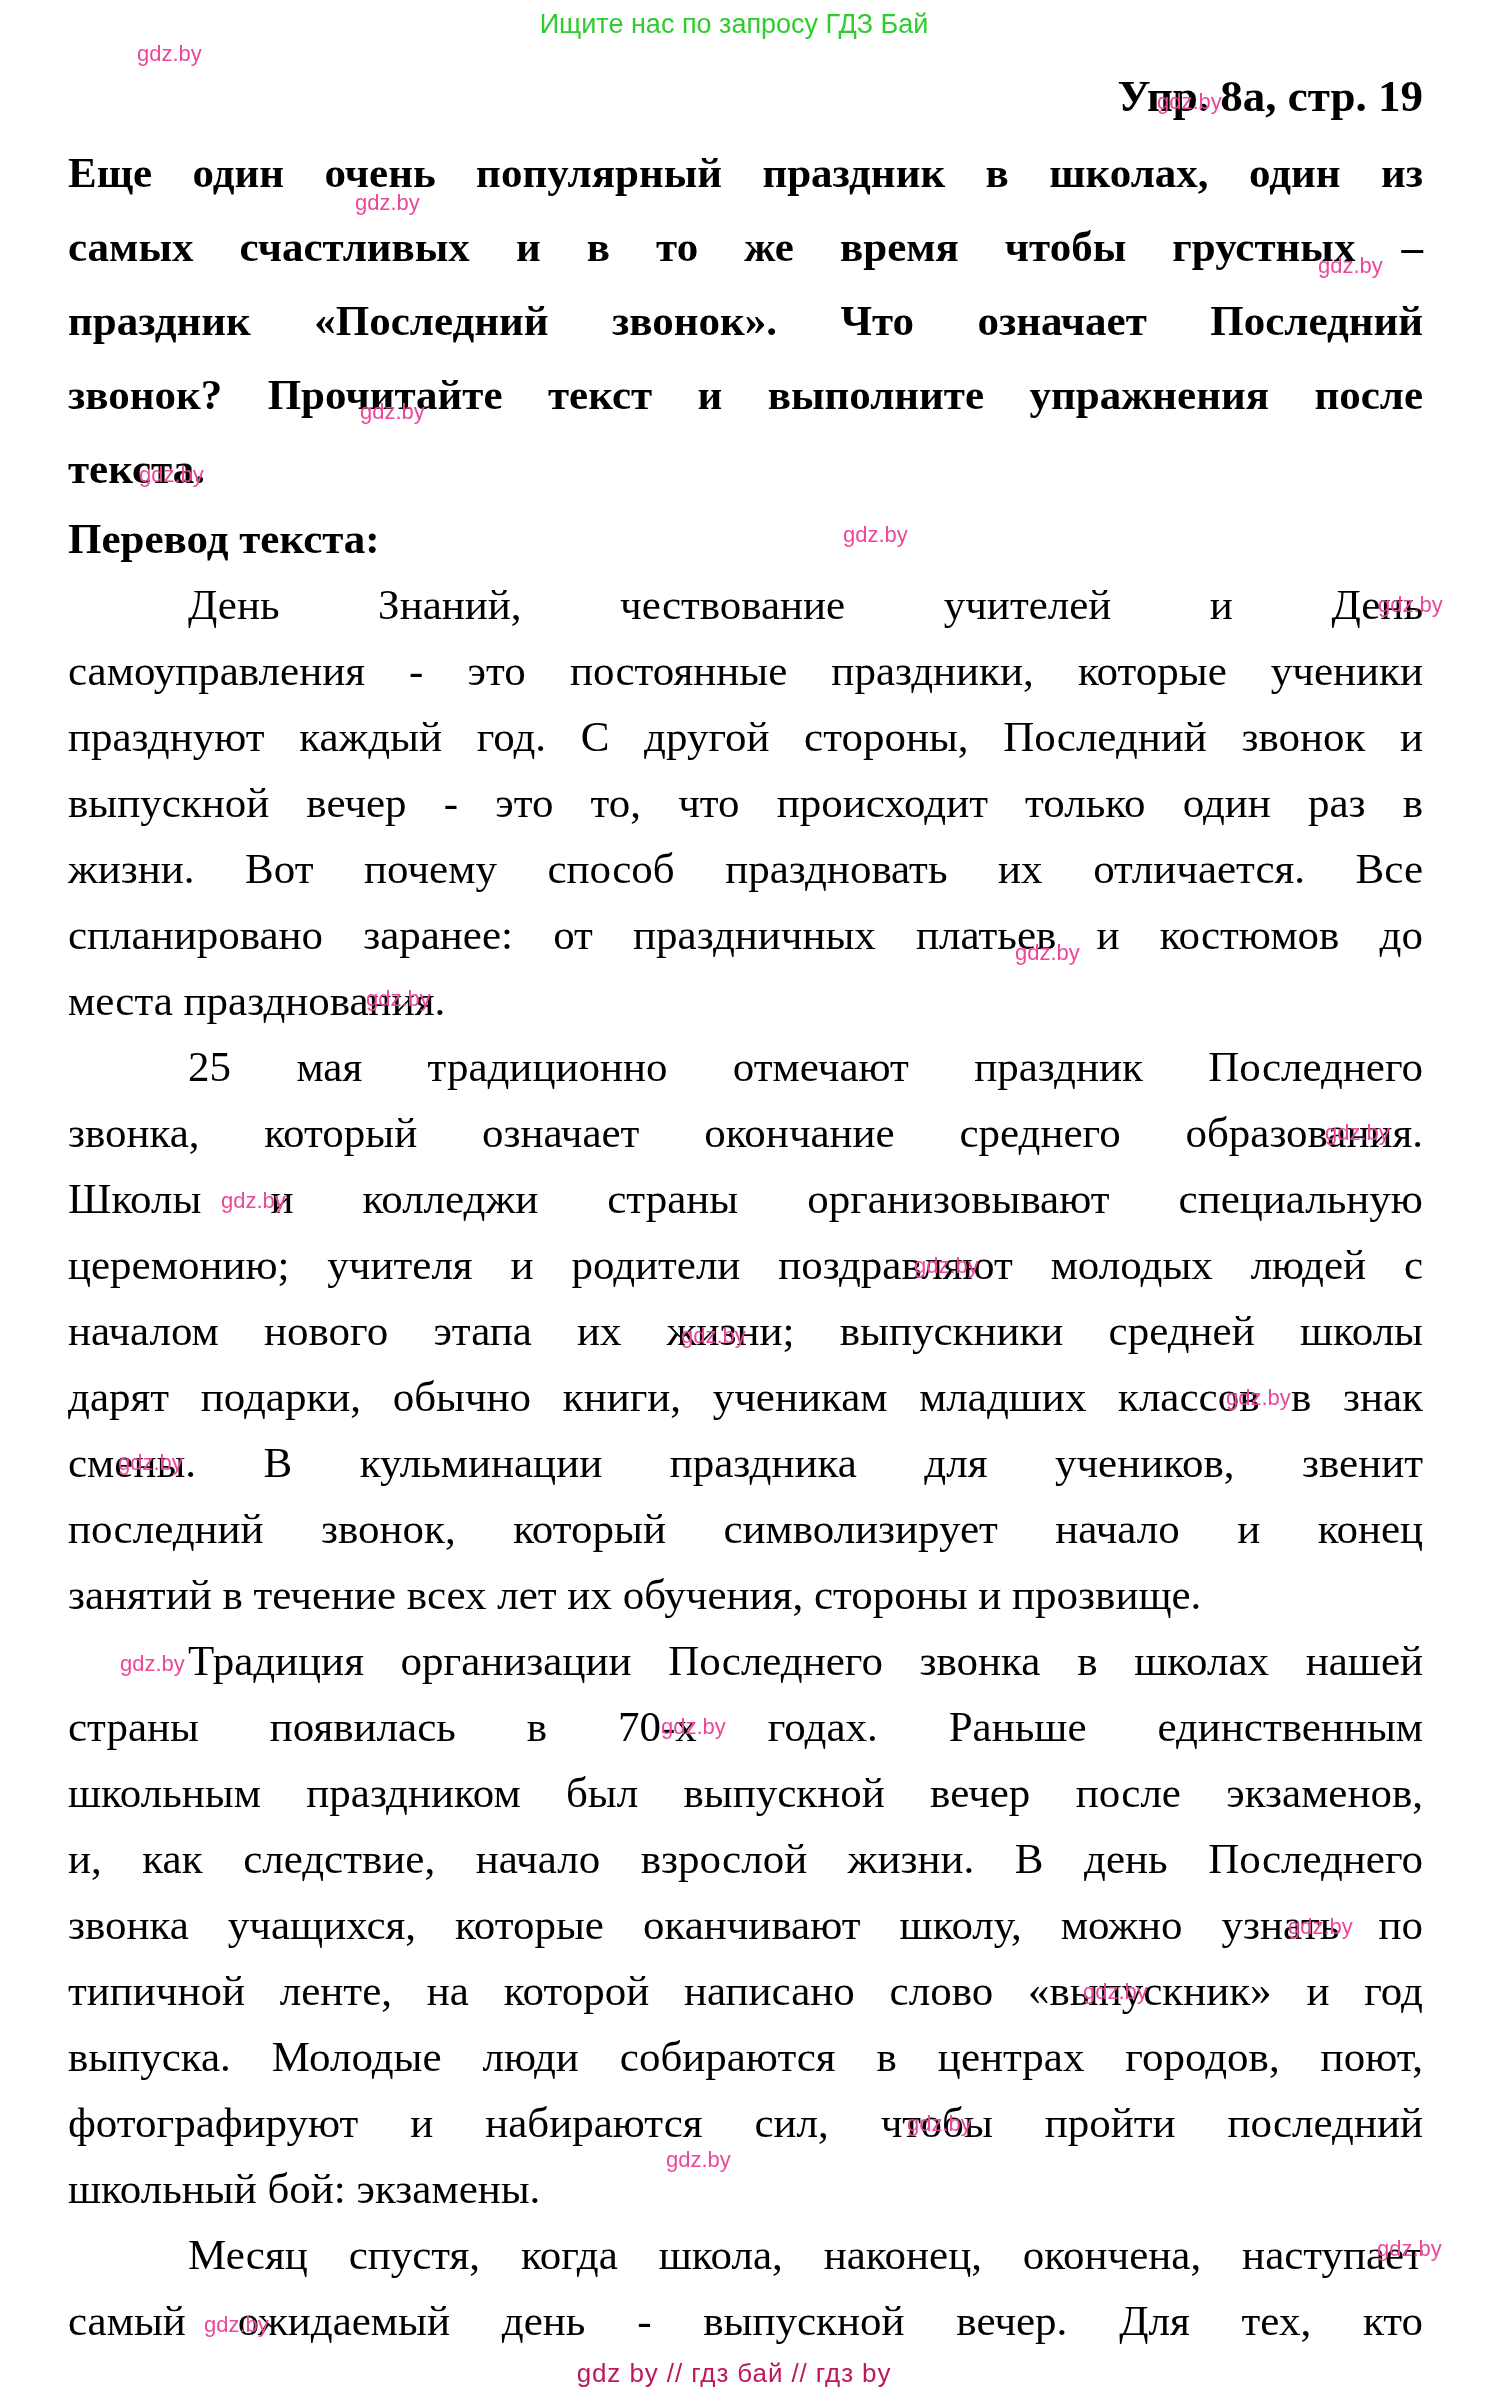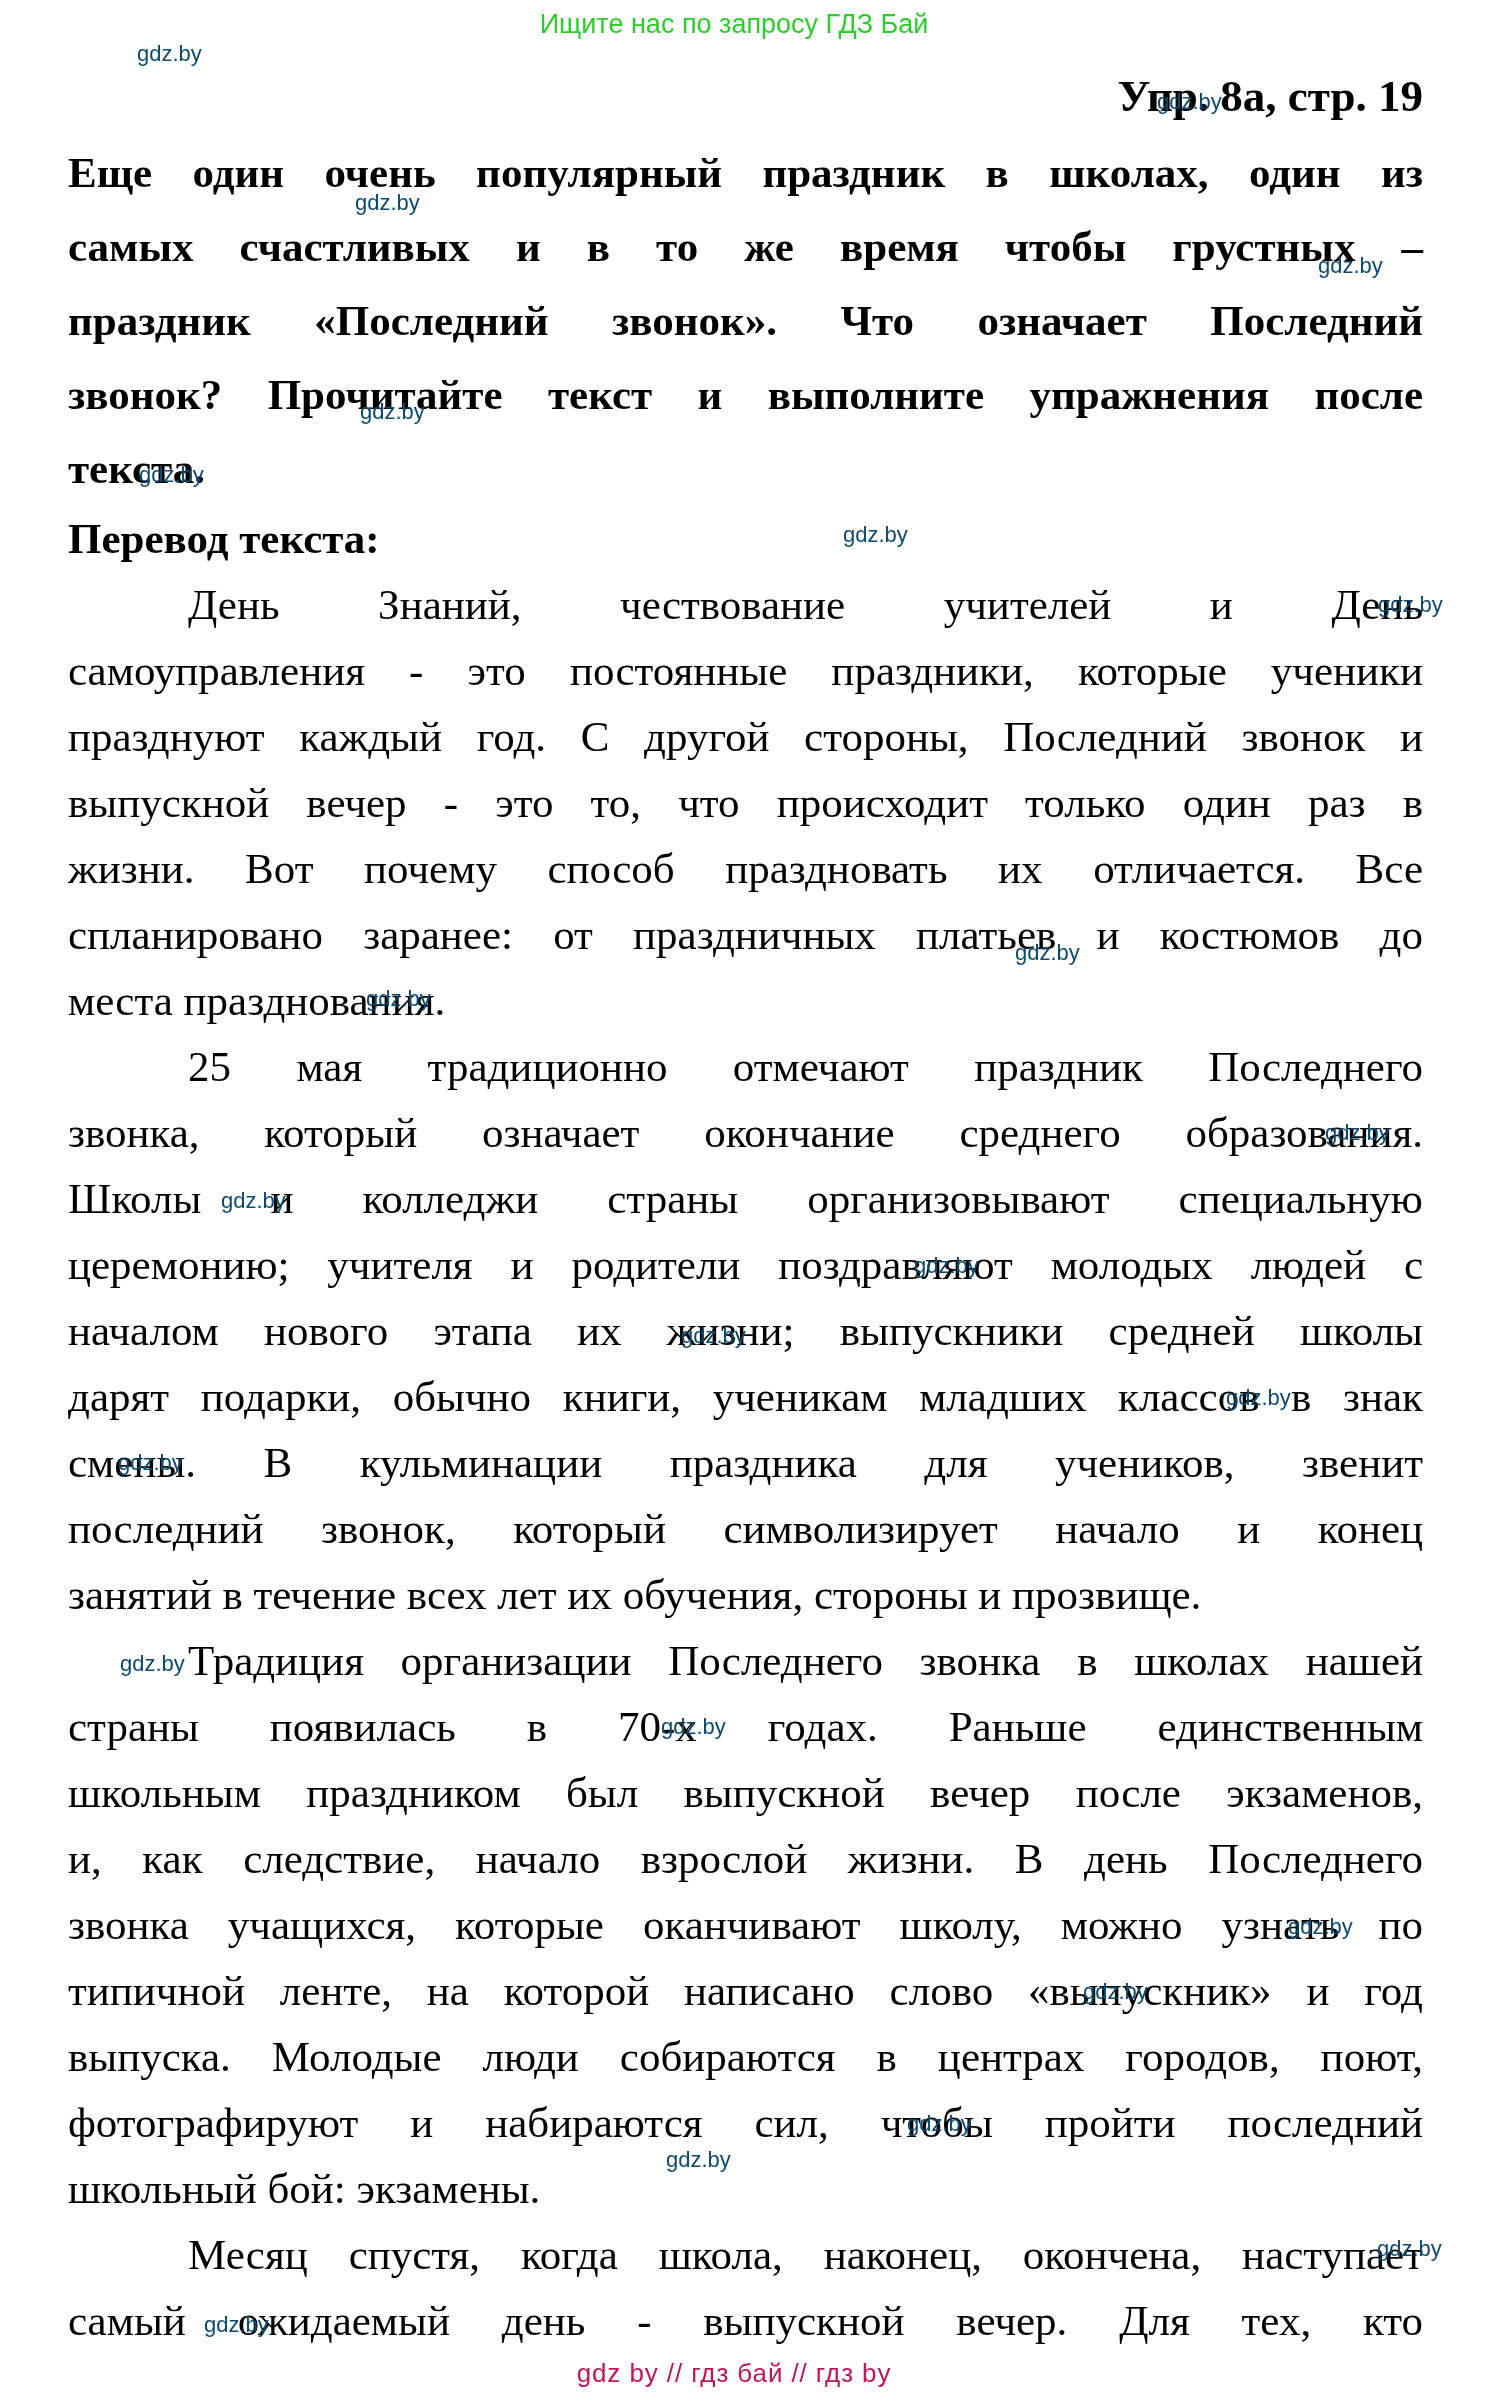--- a/index.html
+++ b/index.html
@@ -51,21 +51,21 @@
   .label-line {
     font-size: 43px;
     font-weight: bold;
     line-height: 66px;
     text-align: left;
   }
   .wm {
     position: absolute;
     font-family: "Liberation Sans", sans-serif;
     font-size: 22px;
-    color: #0c4a6e;
+    color: #ec4899;
     white-space: nowrap;
   }
   .footer {
     position: absolute;
     left: 0;
     right: 0;
     bottom: 12px;
     text-align: center;
     font-family: "Liberation Sans", sans-serif;
     font-size: 26px;

